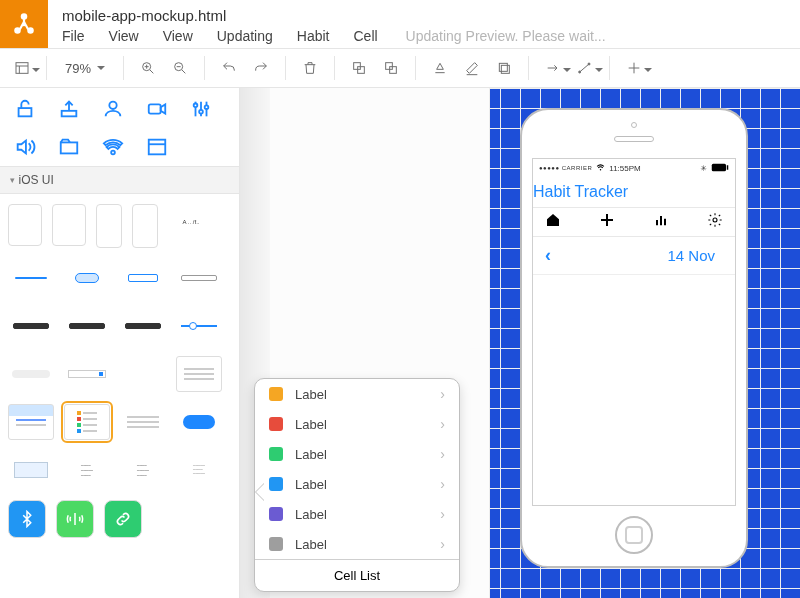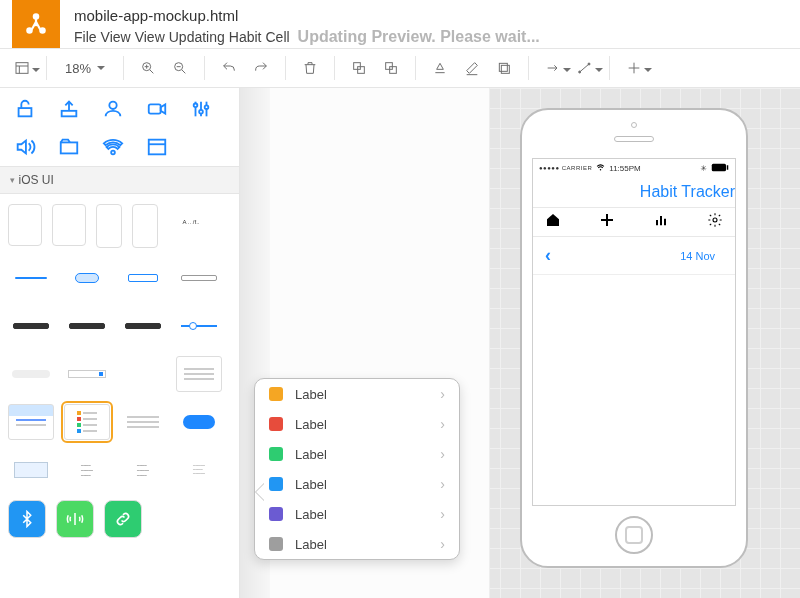--- a/index.html
+++ b/index.html
@@ -1,25 +1,25 @@
 <!DOCTYPE html>
 <html><head>
 <meta charset="utf-8">
 <style>
 * { margin: 0; padding: 0; box-sizing: border-box; font-family: -apple-system, BlinkMacSystemFont, "Segoe UI", Helvetica, Arial, sans-serif; }
 body { width: 800px; height: 598px; background: #fff; overflow: hidden; position: relative; }
 
 
-.titlebar { height: 48px; display: flex; align-items: flex-end; border-bottom: none; margin-left: 12px; }
+.titlebar { height: 48px; display: flex; align-items: center; border-bottom: none; }
 .app-badge { width: 48px; height: 48px; background: #f08705; display:flex; align-items:center; justify-content:center; }
 .titleblock { padding: 4px 14px 2px; display:flex; flex-direction:column; justify-content:center; }
 .title { font-size: 15px; color:#333; }
-.menus { display:flex; gap:4px; font-size:14px; color:#444; margin-top:4px; align-items:center; }
+.menus { display:flex; gap:24px; font-size:14px; color:#444; margin-top:4px; align-items:center; }
 .menus span { cursor:pointer; }
-.status-text { color:#b6b6b6; font-size:16px; margin-left:4px;font-weight:bold; }
+.status-text { color:#b6b6b6; font-size:14px; margin-left:4px; }
 
 
 .toolbar { height: 40px; border-top:1px solid #e5e5e5; border-bottom:1px solid #e5e5e5; display:flex; align-items:center; padding:0 8px; gap:4px; }
 .tb-sep { width:1px; height:24px; background:#e5e5e5; margin:0 6px; }
 .tb-btn { width:28px; height:28px; display:flex; align-items:center; justify-content:center; color:#707070; cursor:pointer; position:relative; }
 .tb-btn svg { width:16px; height:16px; stroke:#707070; fill:none; stroke-width:1.5; }
 .tb-btn.dd::after { content:""; border:4px solid transparent; border-top-color:#707070; position:absolute; right:-4px; top:14px; }
 .zoom { font-size:13px; color:#555; padding:0 8px; display:flex; align-items:center; gap:6px; cursor:pointer; }
 .zoom::after{content:""; border:4px solid transparent; border-top-color:#707070; margin-top:4px;}
 
@@ -38,43 +38,43 @@
 .thumb-grid { flex:1; overflow:auto; padding:10px 8px; display:flex; flex-wrap:wrap; gap:12px 10px; align-content:flex-start;}
 .thumb { width:46px; height:36px; border:1px solid #ddd; border-radius:3px; background:#fff; cursor:pointer; position:relative; display:flex; align-items:center; justify-content:center; font-size:6px; color:#555;}
 .thumb.noborder { border:none; }
 .thumb.selected { outline:2px solid #f5a623; outline-offset:1px; }
 .thumb.app { border-radius:8px; width:38px; height:38px; }
 .thumb.app.blue { background:#2196f3; }
 .thumb.app.green { background:#4cd964; }
 .thumb.app.green2 { background:#2ecc71; }
 
 
-.canvas { flex:1; position:relative; background:#e5e5e5; }
+.canvas { flex:1; position:relative; background:#1d4ed8; }
 .grid { position:absolute; inset:0;
   background-image: linear-gradient(#f0f0f0 1px, transparent 1px), linear-gradient(90deg, #f0f0f0 1px, transparent 1px);
   background-size: 20px 20px; }
 .page-shadow{ position:absolute; left:0; top:0; width:30px; bottom:0; background:linear-gradient(90deg,#e8e8e8,#f7f7f7); }
 .page-shadow2{ position:absolute; left:30px; top:0; width:220px; bottom:0; background:#fcfcfc; border-right:1px solid #eee;}
 
 
 .phone { position:absolute; left:280px; top:20px; width:228px; height:460px; border:2px solid #bdbdbd; border-radius:28px; background:#fff; }
 .phone .speaker{ position:absolute; top:26px; left:50%; transform:translateX(-50%); width:40px; height:6px; border:1px solid #bdbdbd; border-radius:3px;}
 .phone .cam{position:absolute; top:12px; left:50%; transform:translateX(-50%); width:6px; height:6px; border:1px solid #bdbdbd; border-radius:50%;}
 .phone .homebtn{ position:absolute; bottom:12px; left:50%; transform:translateX(-50%); width:38px; height:38px; border:2px solid #bdbdbd; border-radius:50%; display:flex;align-items:center;justify-content:center;}
 .phone .homebtn::after{content:""; width:14px;height:14px;border:2px solid #cfcfcf;border-radius:4px;}
 .phone .screen{ position:absolute; top:48px; left:10px; right:10px; bottom:60px; border:1px solid #cfcfcf; background:#fff; }
 
 .statusbar{ height:18px; font-size:8px; display:flex; align-items:center; padding:0 6px; gap:4px; color:#333;}
 .statusbar .fill{flex:1;}
-.navtitle{ text-align:right; color:#1e88ff; font-size:16px; padding:6px 0;}
+.navtitle{ text-align:left; color:#1e88ff; font-size:16px; padding:6px 0;}
 .tabbar{ display:flex; justify-content:space-between; padding:4px 12px; border-bottom:1px solid #e8e8e8; border-top:1px solid #e8e8e8;}
 .tabbar span{ font-size:16px; cursor:pointer;}
 .daterow{ display:flex; align-items:center; padding:8px 12px; border-bottom:1px solid #eee;}
 .daterow .back{ color:#1e88ff; font-size:18px; font-weight:bold; cursor:pointer;}
-.daterow .date{ margin-left:auto; color:#1e88ff; font-size:11px; margin-right:8px;}
+.daterow .date{ margin-left:auto; color:#1e88ff; font-size:15px; margin-right:8px;}
 
 
 .popover{ position:absolute; left:14px; top:290px; width:206px; background:#fff; border:1px solid #bfbfbf; border-radius:10px; box-shadow:0 4px 12px rgba(0,0,0,.15); }
 .popover::before{ content:""; position:absolute; left:-9px; top:104px; width:0;height:0; border:9px solid transparent; border-right-color:#bfbfbf;}
 .popover::after{ content:""; position:absolute; left:-7px; top:105px; width:0;height:0; border:8px solid transparent; border-right-color:#fff;}
 .cell{ display:flex; align-items:center; padding:7px 14px; font-size:13px; color:#444;}
 .cell .sw{ width:14px; height:14px; border-radius:3px; margin-right:12px;}
 .cell .chev{ margin-left:auto; color:#bbb; font-size:14px;}
 .popover-foot{ border-top:1px solid #cfcfcf; text-align:center; padding:8px 0; font-size:13px;}
 
@@ -116,21 +116,21 @@
 <div class="toolbar">
   <div class="tb-btn dd">
       <svg viewBox="0 0 24 24">
         <rect x="3" y="4" width="18" height="16"></rect>
         <line x1="3" y1="9" x2="21" y2="9"></line>
         <line x1="8" y1="9" x2="8" y2="20"></line>
       </svg>
     </div>
   <div class="tb-sep"></div>
   <div class="zoom">
-      <span>18%</span>
+      <span>79%</span>
     </div>
   <div class="tb-sep"></div>
   <div class="tb-btn">
       <svg viewBox="0 0 24 24">
         <circle cx="10" cy="10" r="6"></circle>
         <line x1="15" y1="15" x2="20" y2="20"></line>
         <line x1="7" y1="10" x2="13" y2="10"></line>
         <line x1="10" y1="7" x2="10" y2="13"></line>
       </svg>
     </div>
@@ -498,15 +498,16 @@
             <div class="sw" style="background:#6b5bd2"></div>
             <span>Label</span>
             <span class="chev">›</span>
           </div>
           <div class="cell">
             <div class="sw" style="background:#9e9e9e"></div>
             <span>Label</span>
             <span class="chev">›</span>
           </div>
         </div>
+      <div class="popover-foot">Cell List</div>
     </div>
   </div>
 </div>
 
 </body></html>

